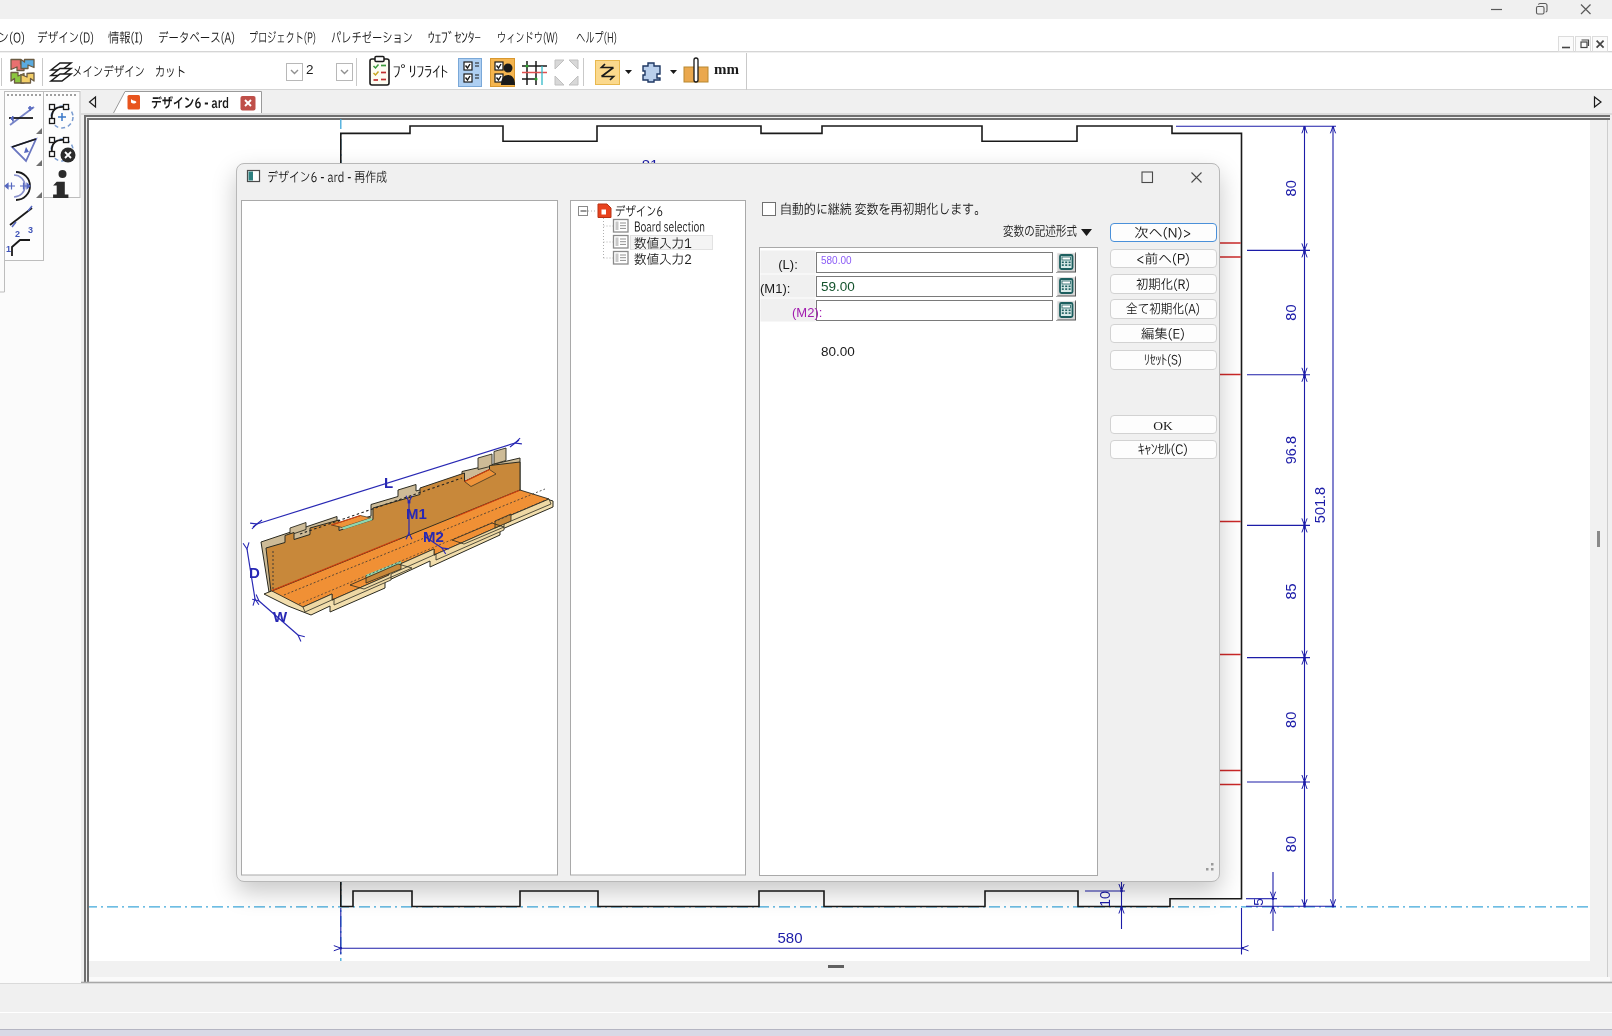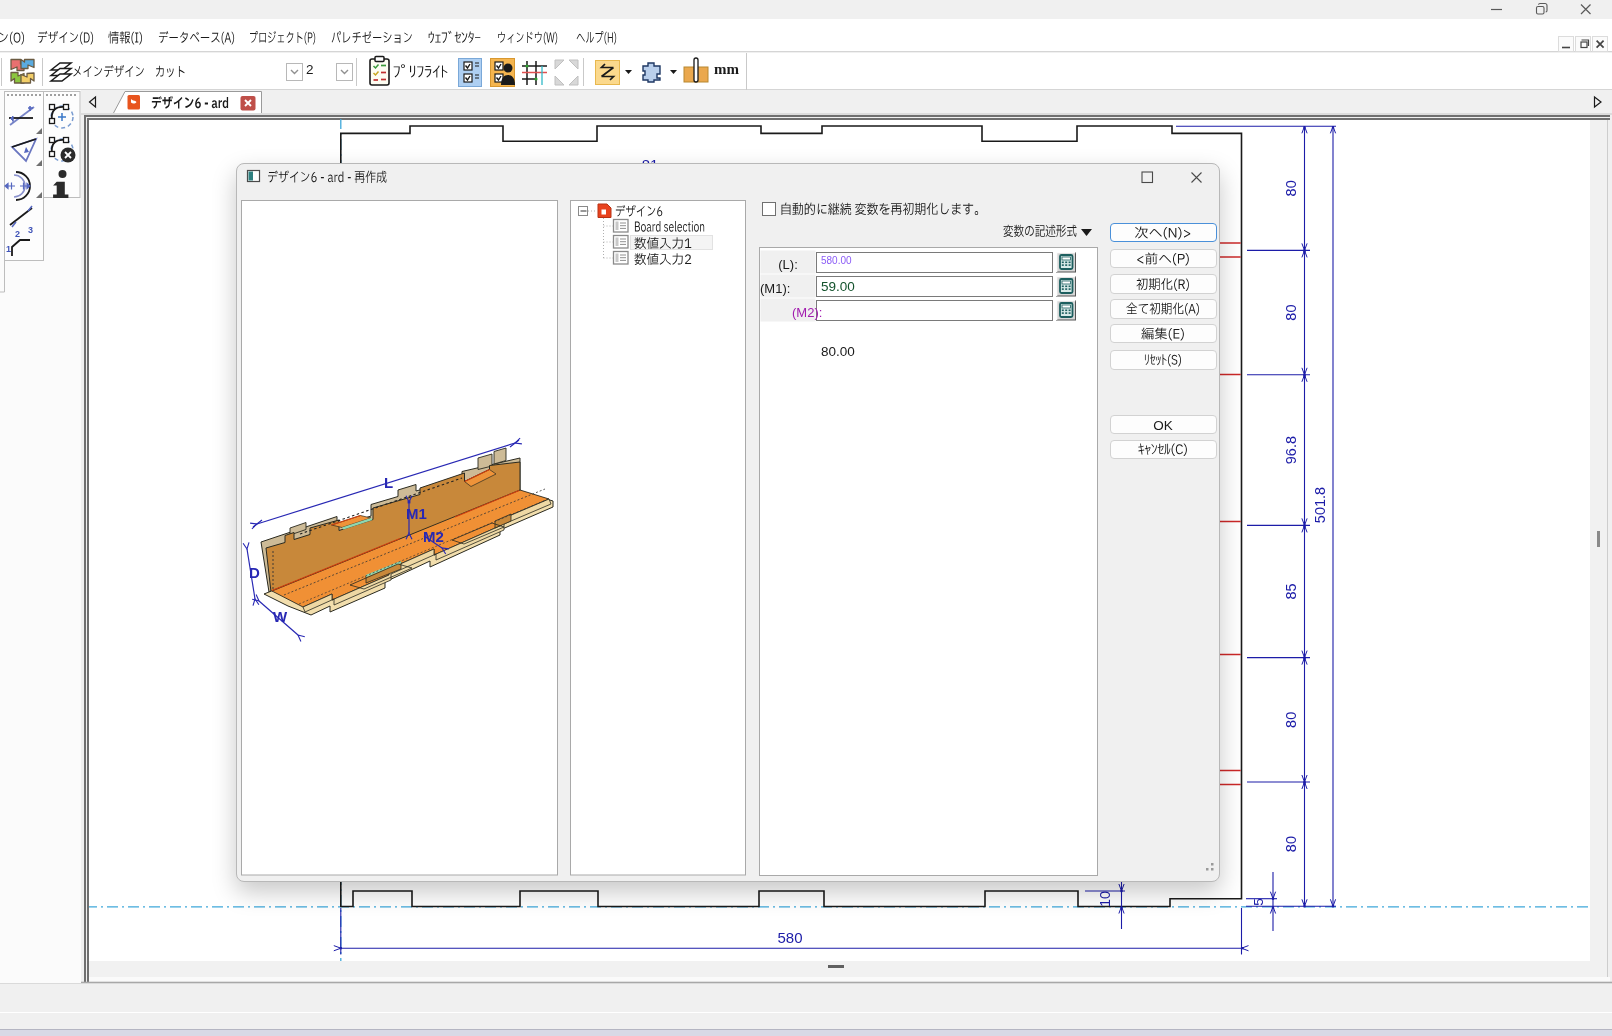--- a/index.html
+++ b/index.html
@@ -427,21 +427,21 @@
 </svg>
 
 <div class="abs" style="left:1110px;top:222.8px;width:106.5px;height:19.5px;border-radius:4px;border:1.5px solid #4a90d9;background:#fdfdfd;z-index:11;"></div>
 <div class="abs" style="left:1110px;top:248.9px;width:106.5px;height:19.5px;border-radius:4px;border:1px solid #d2d2d2;background:#fdfdfd;z-index:11;"></div>
 <div class="abs" style="left:1110px;top:274.3px;width:106.5px;height:19.5px;border-radius:4px;border:1px solid #d2d2d2;background:#fdfdfd;z-index:11;"></div>
 <div class="abs" style="left:1110px;top:299.0px;width:106.5px;height:19.5px;border-radius:4px;border:1px solid #d2d2d2;background:#fdfdfd;z-index:11;"></div>
 <div class="abs" style="left:1110px;top:323.7px;width:106.5px;height:19.5px;border-radius:4px;border:1px solid #d2d2d2;background:#fdfdfd;z-index:11;"></div>
 <div class="abs" style="left:1110px;top:350.0px;width:106.5px;height:19.5px;border-radius:4px;border:1px solid #d2d2d2;background:#fdfdfd;z-index:11;"></div>
 <div class="abs" style="left:1110px;top:414.8px;width:106.5px;height:19.5px;border-radius:4px;border:1px solid #d2d2d2;background:#fdfdfd;z-index:11;"></div>
 <div class="abs" style="left:1110px;top:439.5px;width:106.5px;height:19.5px;border-radius:4px;border:1px solid #d2d2d2;background:#fdfdfd;z-index:11;"></div>
-<div class="abs" style="left:1110px;top:418px;width:106px;height:16px;text-align:center;font-size:13.5px;color:#1a1a1a;z-index:12;">OK</div>
+<div class="abs" style="left:1110px;top:418px;width:106px;height:16px;text-align:center;font-size:13.5px;color:#1a1a1a;z-index:12;font-family:Liberation Serif, serif;">OK</div>
 
 <div class="abs" style="left:821px;top:255px;z-index:12;font-size:10px;color:#8b5cf6;">580.00</div>
 <div class="abs" style="left:821px;top:279px;z-index:12;font-size:13.5px;color:#14532d;">59.00</div>
 <div class="abs" style="left:821px;top:303px;z-index:12;font-size:13.5px;color:#1a1a1a;margin-top:41px;">80.00</div>
 <div class="abs" style="left:760px;top:257px;width:56px;text-align:center;z-index:12;font-size:13px;color:#1a1a1a;">(L):</div>
 <div class="abs" style="left:760px;top:281px;width:56px;text-align:left;z-index:12;font-size:13px;color:#1a1a1a;">(M1):</div>
 <div class="abs" style="left:792px;top:305px;width:56px;z-index:12;font-size:13px;color:#a21caf;">(M2):</div>
 
 <svg class="abs" style="left:242px;top:201px;width:315px;height:673px;z-index:11;" viewBox="242 201 315 673">
     <path d="M261,542 L269,592 L520,491 L520,458

